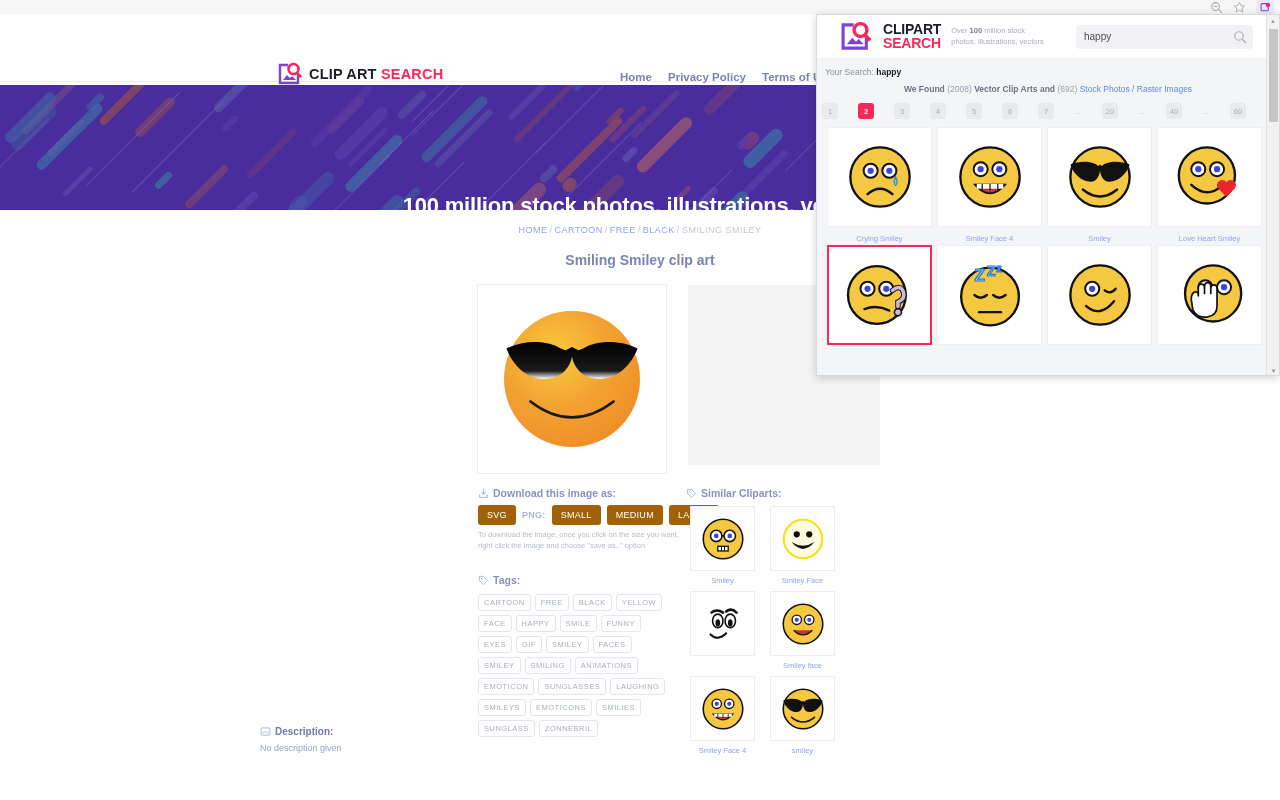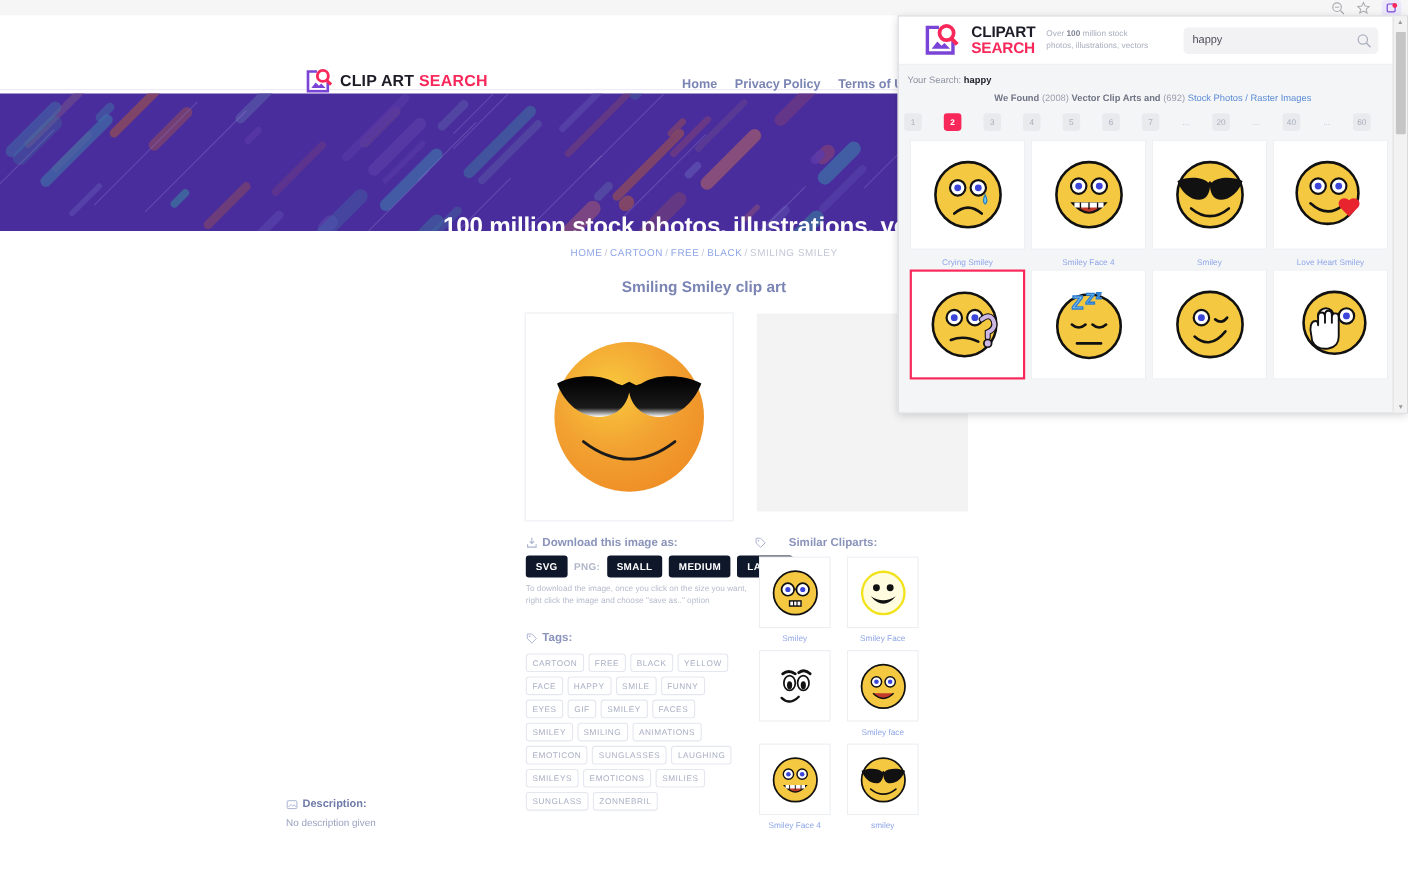--- a/index.html
+++ b/index.html
@@ -78,21 +78,21 @@
     display:flex; align-items:center; justify-content:center;
   }
 
   
   .dl-head {
     position:absolute; left:478px; top:487px; display:flex; align-items:center; gap:4px;
     font-size:10.5px; font-weight:bold; color:#8a93bb;
   }
   .dl-row { position:absolute; left:478px; top:505px; display:flex; align-items:center; gap:6px; }
   .btn-pink {
-    background:#0f172a; color:#fff; font-size:9px; font-weight:bold;
+    background:#a16207; color:#fff; font-size:9px; font-weight:normal;
     padding:5px 9px; border-radius:3px; letter-spacing:.3px; cursor:pointer; border:0;
     font-family:"Liberation Sans", sans-serif;
   }
   .png-label { font-size:9px; color:#b0b5c9; font-weight:bold; letter-spacing:.3px; }
   .dl-note {
     position:absolute; left:478px; top:530px; width:205px;
     font-size:7.5px; color:#b7bccd; line-height:1.45;
   }
 
   
@@ -113,21 +113,21 @@
   .desc-head {
     position:absolute; left:260px; top:726px; display:flex; align-items:center; gap:4px;
     font-size:10px; font-weight:bold; color:#6f7ba8;
   }
   .desc-body {
     position:absolute; left:260px; top:743px; font-size:9px; color:#9aa2c2;
   }
 
   
   .sim-head {
-    position:absolute; left:686px; top:487px; display:flex; align-items:center; gap:20px;
+    position:absolute; left:686px; top:487px; display:flex; align-items:center; gap:4px;
     font-size:10.5px; font-weight:bold; color:#8a93bb;
   }
   .sim-grid {
     position:absolute; left:690px; top:506px; width:150px;
     display:flex; flex-wrap:wrap; gap:5px 15px;
   }
   .sim-cell { width:65px; }
   .sim-thumb {
     width:65px; height:65px; background:#fff; border:1px solid #eceef2;
     display:flex; align-items:center; justify-content:center;

